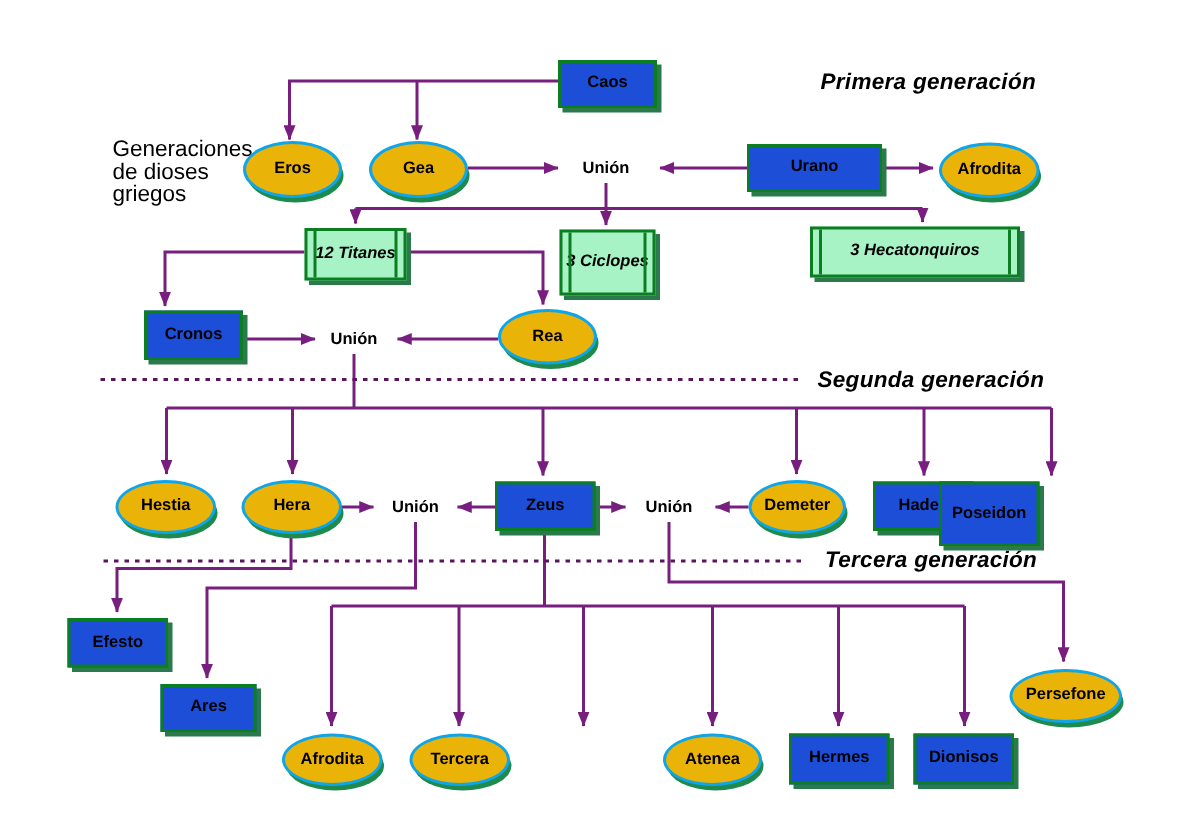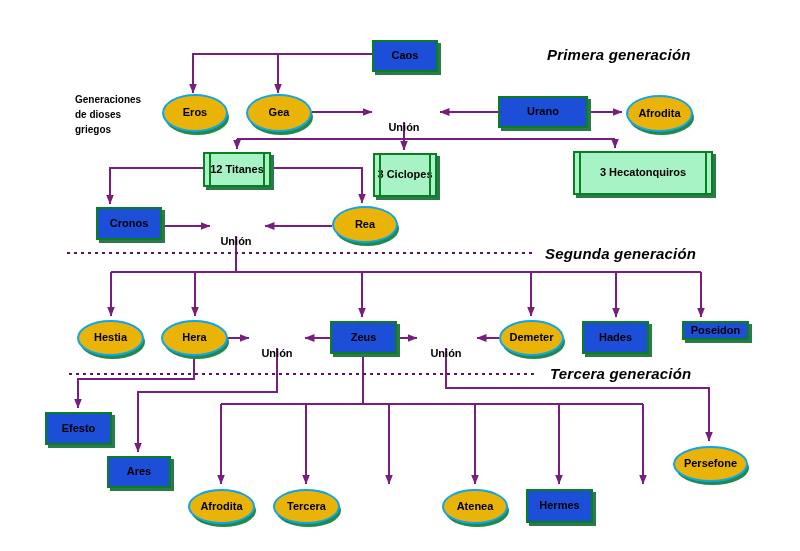--- a/index.html
+++ b/index.html
@@ -13,42 +13,43 @@
     display:flex;align-items:center;justify-content:center;text-align:center;
     font-size:11px;font-weight:bold;color:#000;line-height:1.05;
   }
   .r{
     background:#1d4ed8;border:2px solid #0b7e22;
     box-shadow:3px 3px 0 0 #2b7a4c;
   }
   .p{
     background:#a7f3c6;border:2px solid #0b7e22;
     box-shadow:3px 3px 0 0 #2b7a4c;
+    font-style:italic;
   }
   .p::before,.p::after{
     content:"";position:absolute;top:0;bottom:0;width:2px;background:#0b7e22;
   }
   .p::before{left:4px;}
   .p::after{right:4px;}
   .e{
     background:#eab308;border:2px solid #0ea5e9;border-radius:50%;
     box-shadow:2px 4px 0 -1px #1f8a4d;
   }
   .u{
     position:absolute;z-index:1;width:42px;height:18px;
     display:flex;align-items:center;justify-content:center;
-    font-size:11px;font-weight:bold;margin-top:15px;
+    font-size:11px;font-weight:bold;
   }
   .gen{
     position:absolute;z-index:1;font-size:15px;font-weight:bold;font-style:italic;
     white-space:nowrap;letter-spacing:0.2px;
   }
   #legend{
     position:absolute;left:75px;top:92px;z-index:1;
-    font-size:10px;font-weight:bold;line-height:15px;white-space:nowrap;
+    font-size:15px;font-weight:normal;line-height:15px;white-space:nowrap;
   }
 </style>
 </head>
 <body>
 
 <div id="canvas">
 
   <svg id="wires" width="800" height="551" viewBox="0 0 800 551">
     <defs>
       <marker id="ah" viewBox="0 0 10 8" refX="9.5" refY="4" markerWidth="10" markerHeight="8" orient="auto" markerUnits="userSpaceOnUse">
@@ -112,36 +113,37 @@
 
   <div class="n r" style="left:372px;top:40px;width:66px;height:32px">Caos</div>
   <div class="n e" style="left:162px;top:94px;width:66px;height:38px">Eros</div>
   <div class="n e" style="left:246px;top:94px;width:66px;height:38px">Gea</div>
   <div class="u" style="left:383px;top:103px">Unión</div>
   <div class="n r" style="left:498px;top:96px;width:90px;height:32px">Urano</div>
   <div class="n e" style="left:626px;top:95px;width:67px;height:37px">Afrodita</div>
 
   <div class="n p" style="left:203px;top:152px;width:68px;height:35px">12 Titanes</div>
   <div class="n p" style="left:373px;top:153px;width:64px;height:44px">3 Ciclopes</div>
-  <div class="n p" style="left:573px;top:151px;width:140px;height:44px">3 Hecatonquiros</div>
+  <div class="n p" style="left:540px;top:151px;width:140px;height:34px">3 Hecatonquiros</div>
 
   <div class="n r" style="left:96px;top:207px;width:66px;height:33px">Cronos</div>
   <div class="u" style="left:215px;top:217px">Unión</div>
   <div class="n e" style="left:332px;top:206px;width:66px;height:37px">Rea</div>
 
   <div class="n e" style="left:77px;top:320px;width:67px;height:36px">Hestia</div>
   <div class="n e" style="left:161px;top:320px;width:67px;height:36px">Hera</div>
   <div class="u" style="left:256px;top:329px">Unión</div>
   <div class="n r" style="left:330px;top:321px;width:67px;height:33px">Zeus</div>
   <div class="u" style="left:425px;top:329px">Unión</div>
   <div class="n e" style="left:499px;top:320px;width:65px;height:36px">Demeter</div>
   <div class="n r" style="left:582px;top:321px;width:67px;height:33px">Hades</div>
-  <div class="n r" style="left:682px;top:321px;width:67px;height:19px">Poseidon</div>
+  <div class="n r" style="left:626px;top:321px;width:67px;height:43px">Poseidon</div>
 
   <div class="n r" style="left:45px;top:412px;width:67px;height:33px">Efesto</div>
   <div class="n r" style="left:107px;top:456px;width:64px;height:32px">Ares</div>
   <div class="n e" style="left:188px;top:489px;width:67px;height:35px">Afrodita</div>
   <div class="n e" style="left:273px;top:489px;width:67px;height:35px">Tercera</div>
   <div class="n e" style="left:442px;top:489px;width:66px;height:35px">Atenea</div>
   <div class="n r" style="left:526px;top:489px;width:67px;height:34px">Hermes</div>
+  <div class="n r" style="left:609px;top:489px;width:67px;height:34px">Dionisos</div>
   <div class="n e" style="left:673px;top:446px;width:75px;height:36px">Persefone</div>
 
 </div>
 
 </body></html>

